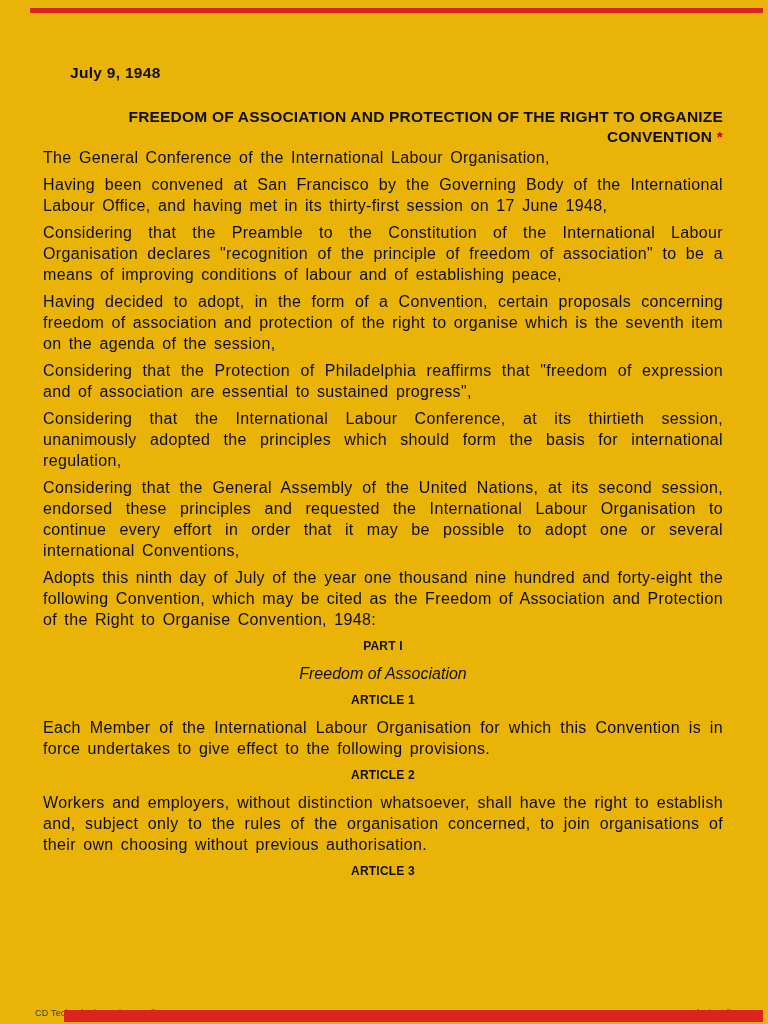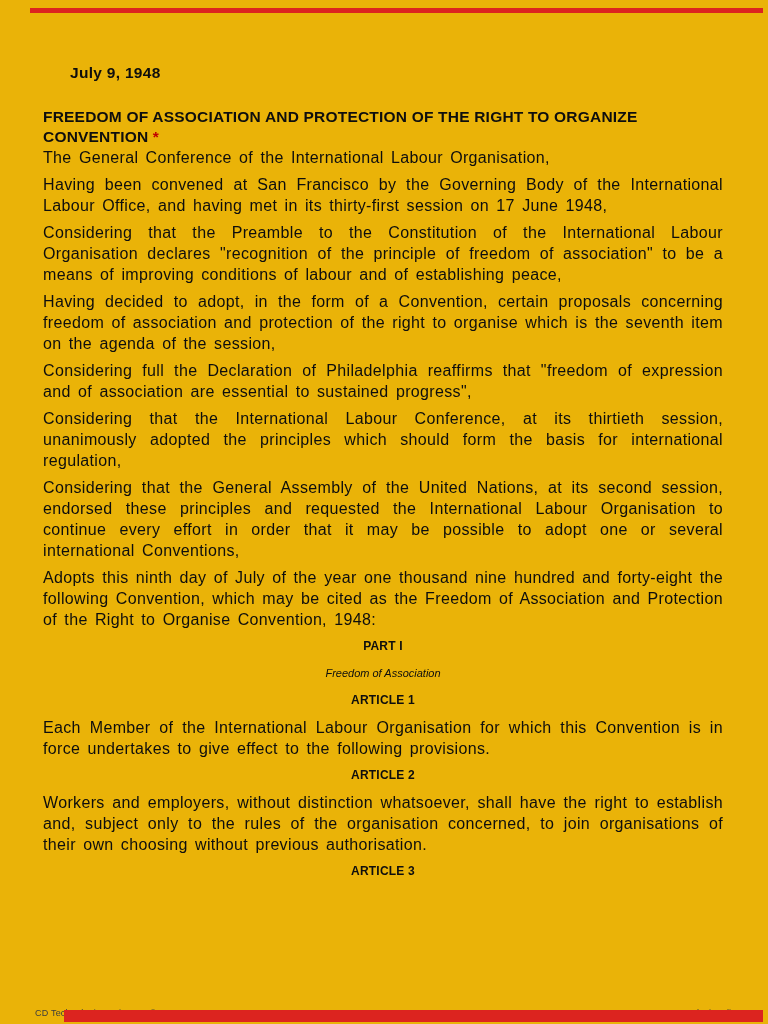--- a/index.html
+++ b/index.html
@@ -32,21 +32,21 @@
   }
   .doc-date {
     font-weight: bold;
     font-size: 15.5px;
     line-height: 21px;
     letter-spacing: 0.3px;
     margin-left: 27px;
   }
   .doc-title {
     margin: 24px 0 0 0;
-    text-align: left;
+    text-align: right;
     font-size: 15.5px;
     font-weight: bold;
     line-height: 20px;
     letter-spacing: 0.2px;
   }
   .asterisk {
     color: #c00000;
     font-weight: bold;
     text-decoration: none;
   }
@@ -65,21 +65,21 @@
     text-align: center;
     font-weight: bold;
     font-size: 12px;
     line-height: 21px;
     letter-spacing: 0.2px;
   }
   .subtitle {
     margin: 0 0 6px 0;
     text-align: center;
     font-style: italic;
-    font-size: 11px;
+    font-size: 16px;
     line-height: 21px;
   }
   .footer {
     position: absolute;
     top: 1008px; left: 35px; right: 6px;
     display: flex;
     justify-content: space-between;
     align-items: baseline;
     font-size: 9px;
     line-height: 10px;
@@ -99,21 +99,21 @@
     <div class="doc-date">July 9, 1948</div>
 
     <h1 class="doc-title"><span>FREEDOM OF ASSOCIATION AND PROTECTION OF THE RIGHT TO ORGANIZE</span><br><span>CONVENTION</span> <span class="asterisk">*</span></h1>
 
     <div class="body-text">
 
       <p class="para">The General Conference of the International Labour Organisation,</p>
       <p class="para">Having been convened at San Francisco by the Governing Body of the International Labour Office, and having met in its thirty-first session on 17 June 1948,</p>
       <p class="para">Considering that the Preamble to the Constitution of the International Labour Organisation declares "recognition of the principle of freedom of association" to be a means of improving conditions of labour and of establishing peace,</p>
       <p class="para">Having decided to adopt, in the form of a Convention, certain proposals concerning freedom of association and protection of the right to organise which is the seventh item on the agenda of the session,</p>
-      <p class="para">Considering full the Declaration of Philadelphia reaffirms that "freedom of expression and of association are essential to sustained progress",</p>
+      <p class="para">Considering that the Protection of Philadelphia reaffirms that "freedom of expression and of association are essential to sustained progress",</p>
       <p class="para">Considering that the International Labour Conference, at its thirtieth session, unanimously adopted the principles which should form the basis for international regulation,</p>
       <p class="para">Considering that the General Assembly of the United Nations, at its second session, endorsed these principles and requested the International Labour Organisation to continue every effort in order that it may be possible to adopt one or several international Conventions,</p>
       <p class="para">Adopts this ninth day of July of the year one thousand nine hundred and forty-eight the following Convention, which may be cited as the Freedom of Association and Protection of the Right to Organise Convention, 1948:</p>
 
       <h2 class="heading">PART I</h2>
       <div class="subtitle">Freedom of Association</div>
 
       <h3 class="heading">ARTICLE 1</h3>
       <p class="para">Each Member of the International Labour Organisation for which this Convention is in force undertakes to give effect to the following provisions.</p>
 

